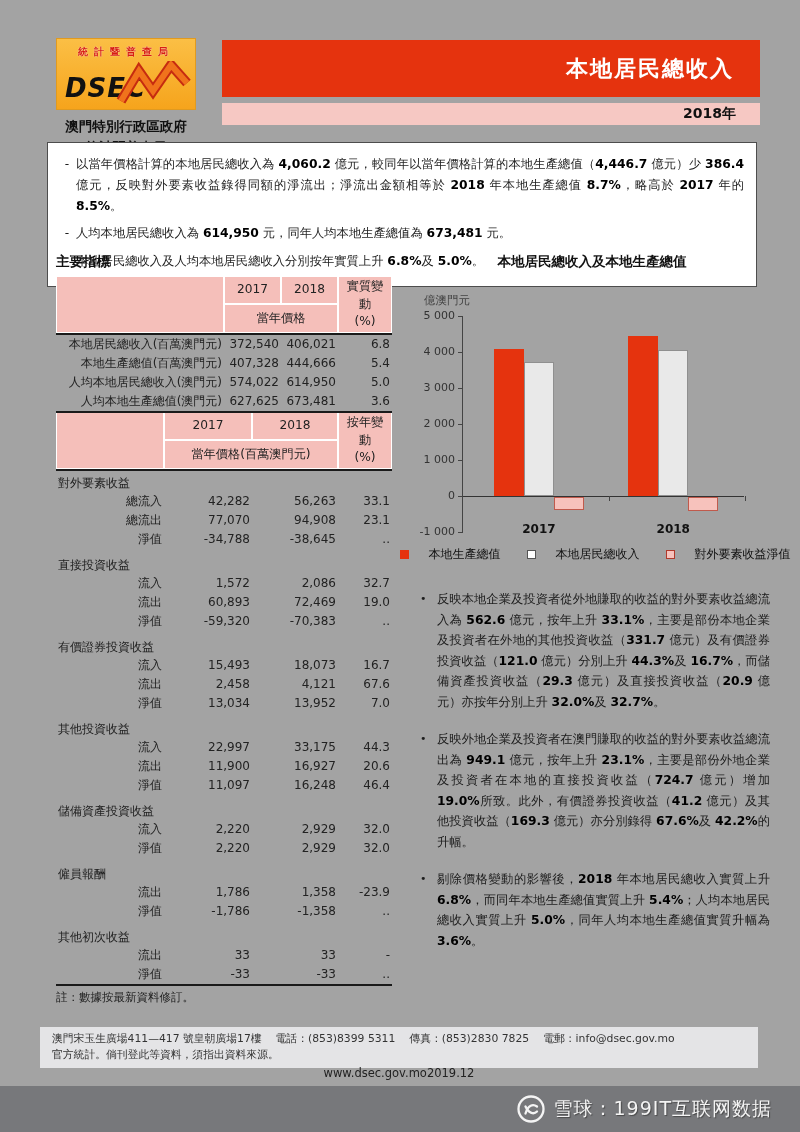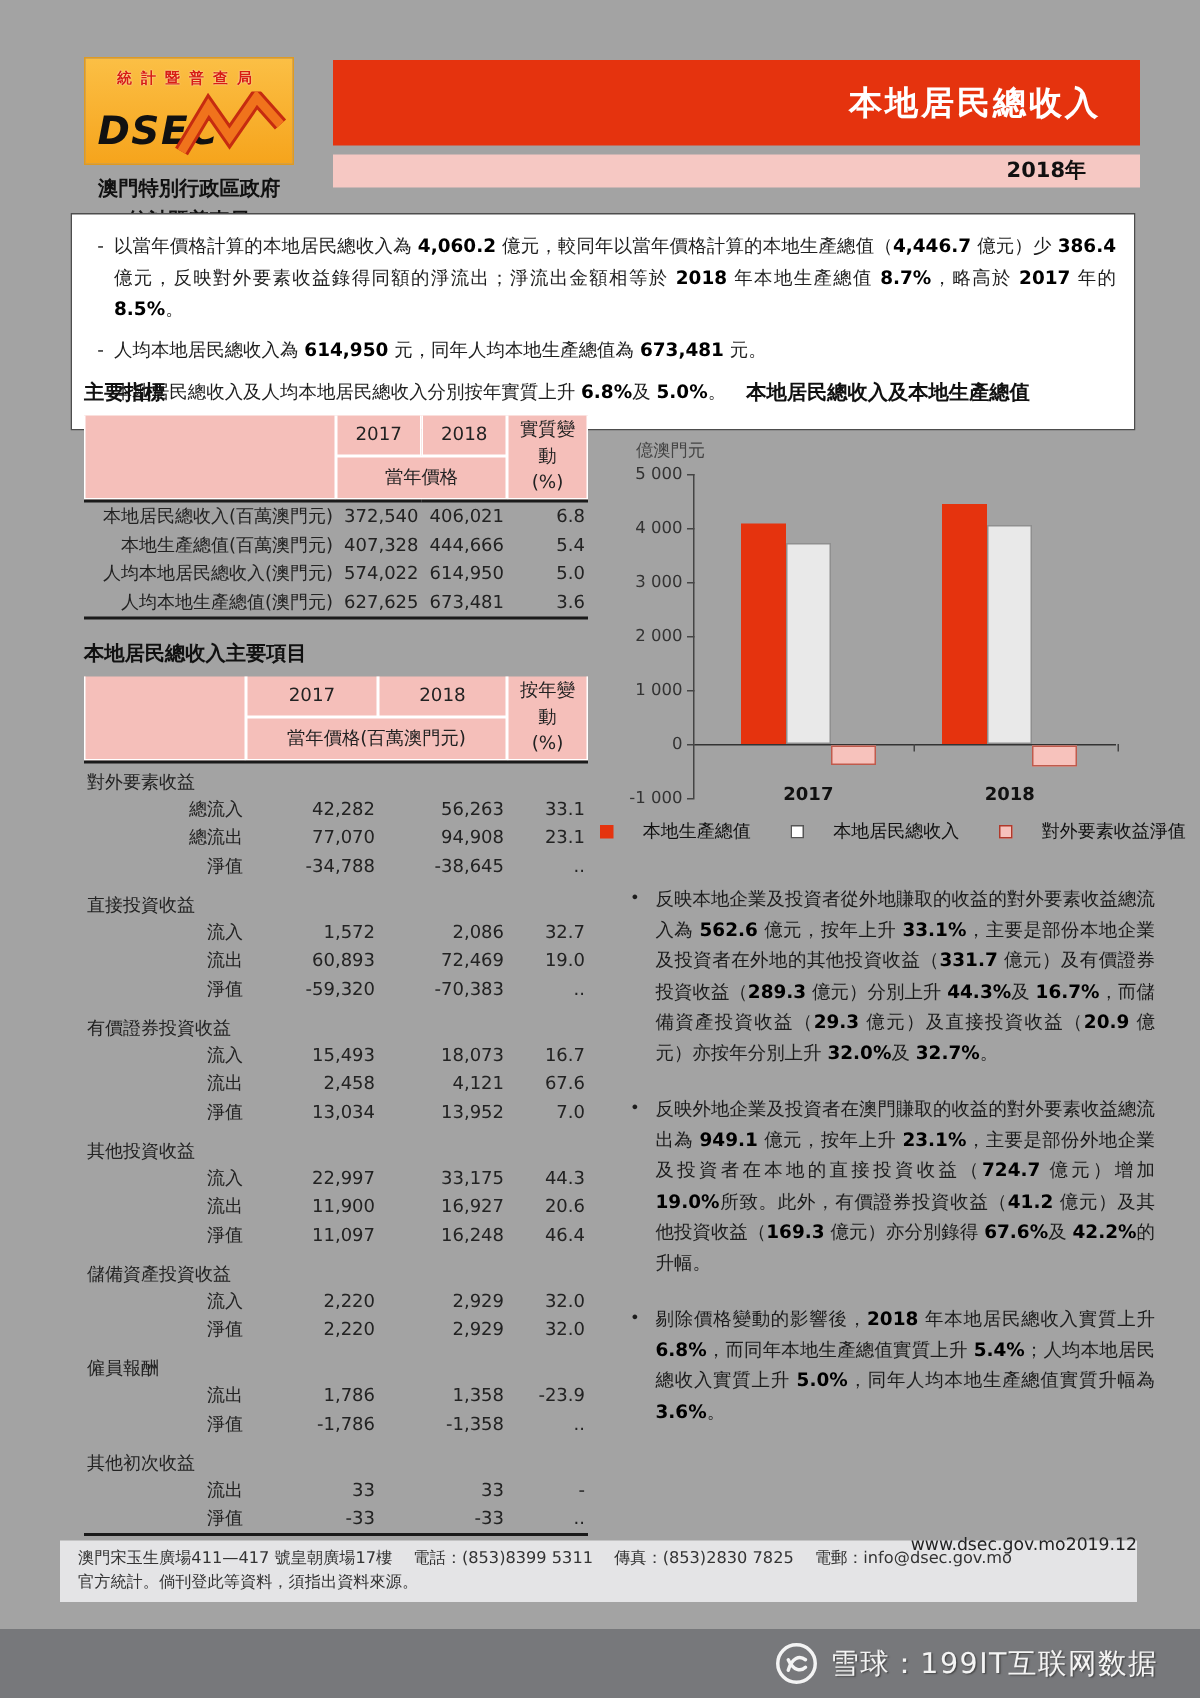--- a/index.html
+++ b/index.html
@@ -14,21 +14,21 @@
     text-align:center; padding-top:6px; white-space:nowrap; text-shadow:0 0 1px #fff; }
   .logo-acronym { position:absolute; left:8px; bottom:6px; font-size:26px; font-weight:bold;
     font-style:italic; color:#111; letter-spacing:1px; }
   .logo-bolt { position:absolute; right:2px; bottom:4px; }
   .agency { position:absolute; left:40px; top:116px; width:172px; text-align:center;
     font-size:13.5px; font-weight:bold; color:#111; line-height:1.55; }
   .banner-red { position:absolute; left:222px; top:40px; width:538px; height:57px;
     background:#e5330e; display:flex; align-items:center; justify-content:flex-end; padding-right:26px; }
   .banner-red span { color:#fff; font-size:22px; font-weight:bold; letter-spacing:2px; }
   .banner-pink { position:absolute; left:222px; top:103px; width:538px; height:22px;
-    background:#f6c8c3; display:flex; align-items:center; justify-content:flex-end; padding-right:36px; }
+    background:#f6c8c3; display:flex; align-items:center; justify-content:flex-end; padding-right:24px; }
   .banner-pink span { color:#111; font-size:14px; font-weight:bold; }
 
   
   .summary-box { position:absolute; left:47px; top:142px; width:710px; min-height:93px;
     border:1px solid #4d4d4d; padding:9px 12px 8px 10px; background:#fff; }
   .sum-item { display:flex; font-size:12.3px; line-height:1.72; margin:2px 0 6px; }
   .sum-item .mark { width:18px; flex:0 0 18px; text-align:center; }
   .sum-item .txt { flex:1; text-align:justify; }
   .sum-item b, .abullet b { font-weight:bold; color:#000; }
 
@@ -69,22 +69,22 @@
 
   .analysis { margin-top:26px; }
   .abullet { display:flex; font-size:12.3px; line-height:1.67; margin-bottom:17px; color:#1c1c1c; }
   .abullet .amark { width:17px; flex:0 0 17px; font-size:11px; padding-top:1px; }
   .abullet .atext { flex:1; text-align:justify; }
 
   
   .gray-band { position:absolute; left:40px; top:1027px; width:718px; background:#e4e4e6;
     padding:4px 12px 5px; font-size:10.8px; color:#333; line-height:1.5; }
   .gray-band .row1 span { margin-right:14px; }
-  .site-row { position:absolute; left:40px; top:1022px; width:718px; display:flex;
-    justify-content:flex-end; font-size:11.5px; color:#222; }
+  .site-row { position:absolute; left:40px; top:1066px; width:718px; display:flex;
+    justify-content:center; font-size:11.5px; color:#222; }
   .watermark-bar { position:absolute; left:0; top:1086px; width:800px; height:46px;
     background:#77787b; display:flex; align-items:center; justify-content:flex-end; padding-right:28px; }
   .watermark-bar .wm-text { color:#f4f4f4; font-size:19px; letter-spacing:1px;
     text-shadow:1px 1px 1px rgba(60,60,60,.8); }
   .wm-icon { margin-right:8px; }
 </style>
 </head>
 <body>
 
 <div class="page">
@@ -167,21 +167,20 @@
           </tr>
           <tr>
             <td class="lbl">人均本地生產總值(澳門元)</td>
             <td class="num">627,625</td>
             <td class="num">673,481</td>
             <td class="chg">3.6</td>
           </tr>
         </tbody>
     </table>
 
-    <div class="tbl-title t2">本地居民總收入主要項目</div>
     <table class="stat" id="tbl2">
       <colgroup>
           <col style="width:108px">
           <col style="width:88px">
           <col style="width:86px">
           <col style="width:54px">
         </colgroup>
       <thead>
         <tr>
           <th rowspan="2"></th>
@@ -375,21 +374,21 @@
           <span>本地居民總收入</span>
         </span>
         <span class="li">
           <span class="sw" style="background: rgb(247, 194, 188); border: 1px solid rgb(176, 57, 43);"></span>
           <span>對外要素收益淨值</span>
         </span>
       </div>
     <div class="analysis" id="analysis">
         <div class="abullet">
           <span class="amark">•</span>
-          <span class="atext">反映本地企業及投資者從外地賺取的收益的對外要素收益總流入為 <b>562.6</b> 億元，按年上升 <b>33.1%</b>，主要是部份本地企業及投資者在外地的其他投資收益（<b>331.7</b> 億元）及有價證券投資收益（<b>289.3</b> 億元）分別上升 <b>44.3%</b>及 <b>16.7%</b>，而儲備資產投資收益（<b>29.3</b> 億元）及直接投資收益（<b>20.9</b> 億元）亦按年分別上升 <b>32.0%</b>及 <b>32.7%</b>。</span>
+          <span class="atext">反映本地企業及投資者從外地賺取的收益的對外要素收益總流入為 <b>562.6</b> 億元，按年上升 <b>33.1%</b>，主要是部份本地企業及投資者在外地的其他投資收益（<b>331.7</b> 億元）及有價證券投資收益（<b>121.0</b> 億元）分別上升 <b>44.3%</b>及 <b>16.7%</b>，而儲備資產投資收益（<b>29.3</b> 億元）及直接投資收益（<b>20.9</b> 億元）亦按年分別上升 <b>32.0%</b>及 <b>32.7%</b>。</span>
         </div>
         <div class="abullet">
           <span class="amark">•</span>
           <span class="atext">反映外地企業及投資者在澳門賺取的收益的對外要素收益總流出為 <b>949.1</b> 億元，按年上升 <b>23.1%</b>，主要是部份外地企業及投資者在本地的直接投資收益（<b>724.7</b> 億元）增加 <b>19.0%</b>所致。此外，有價證券投資收益（<b>41.2</b> 億元）及其他投資收益（<b>169.3</b> 億元）亦分別錄得 <b>67.6%</b>及 <b>42.2%</b>的升幅。</span>
         </div>
         <div class="abullet">
           <span class="amark">•</span>
           <span class="atext">剔除價格變動的影響後，<b>2018</b> 年本地居民總收入實質上升 <b>6.8%</b>，而同年本地生產總值實質上升 <b>5.4%</b>；人均本地居民總收入實質上升 <b>5.0%</b>，同年人均本地生產總值實質升幅為 <b>3.6%</b>。</span>
         </div>
       </div>

